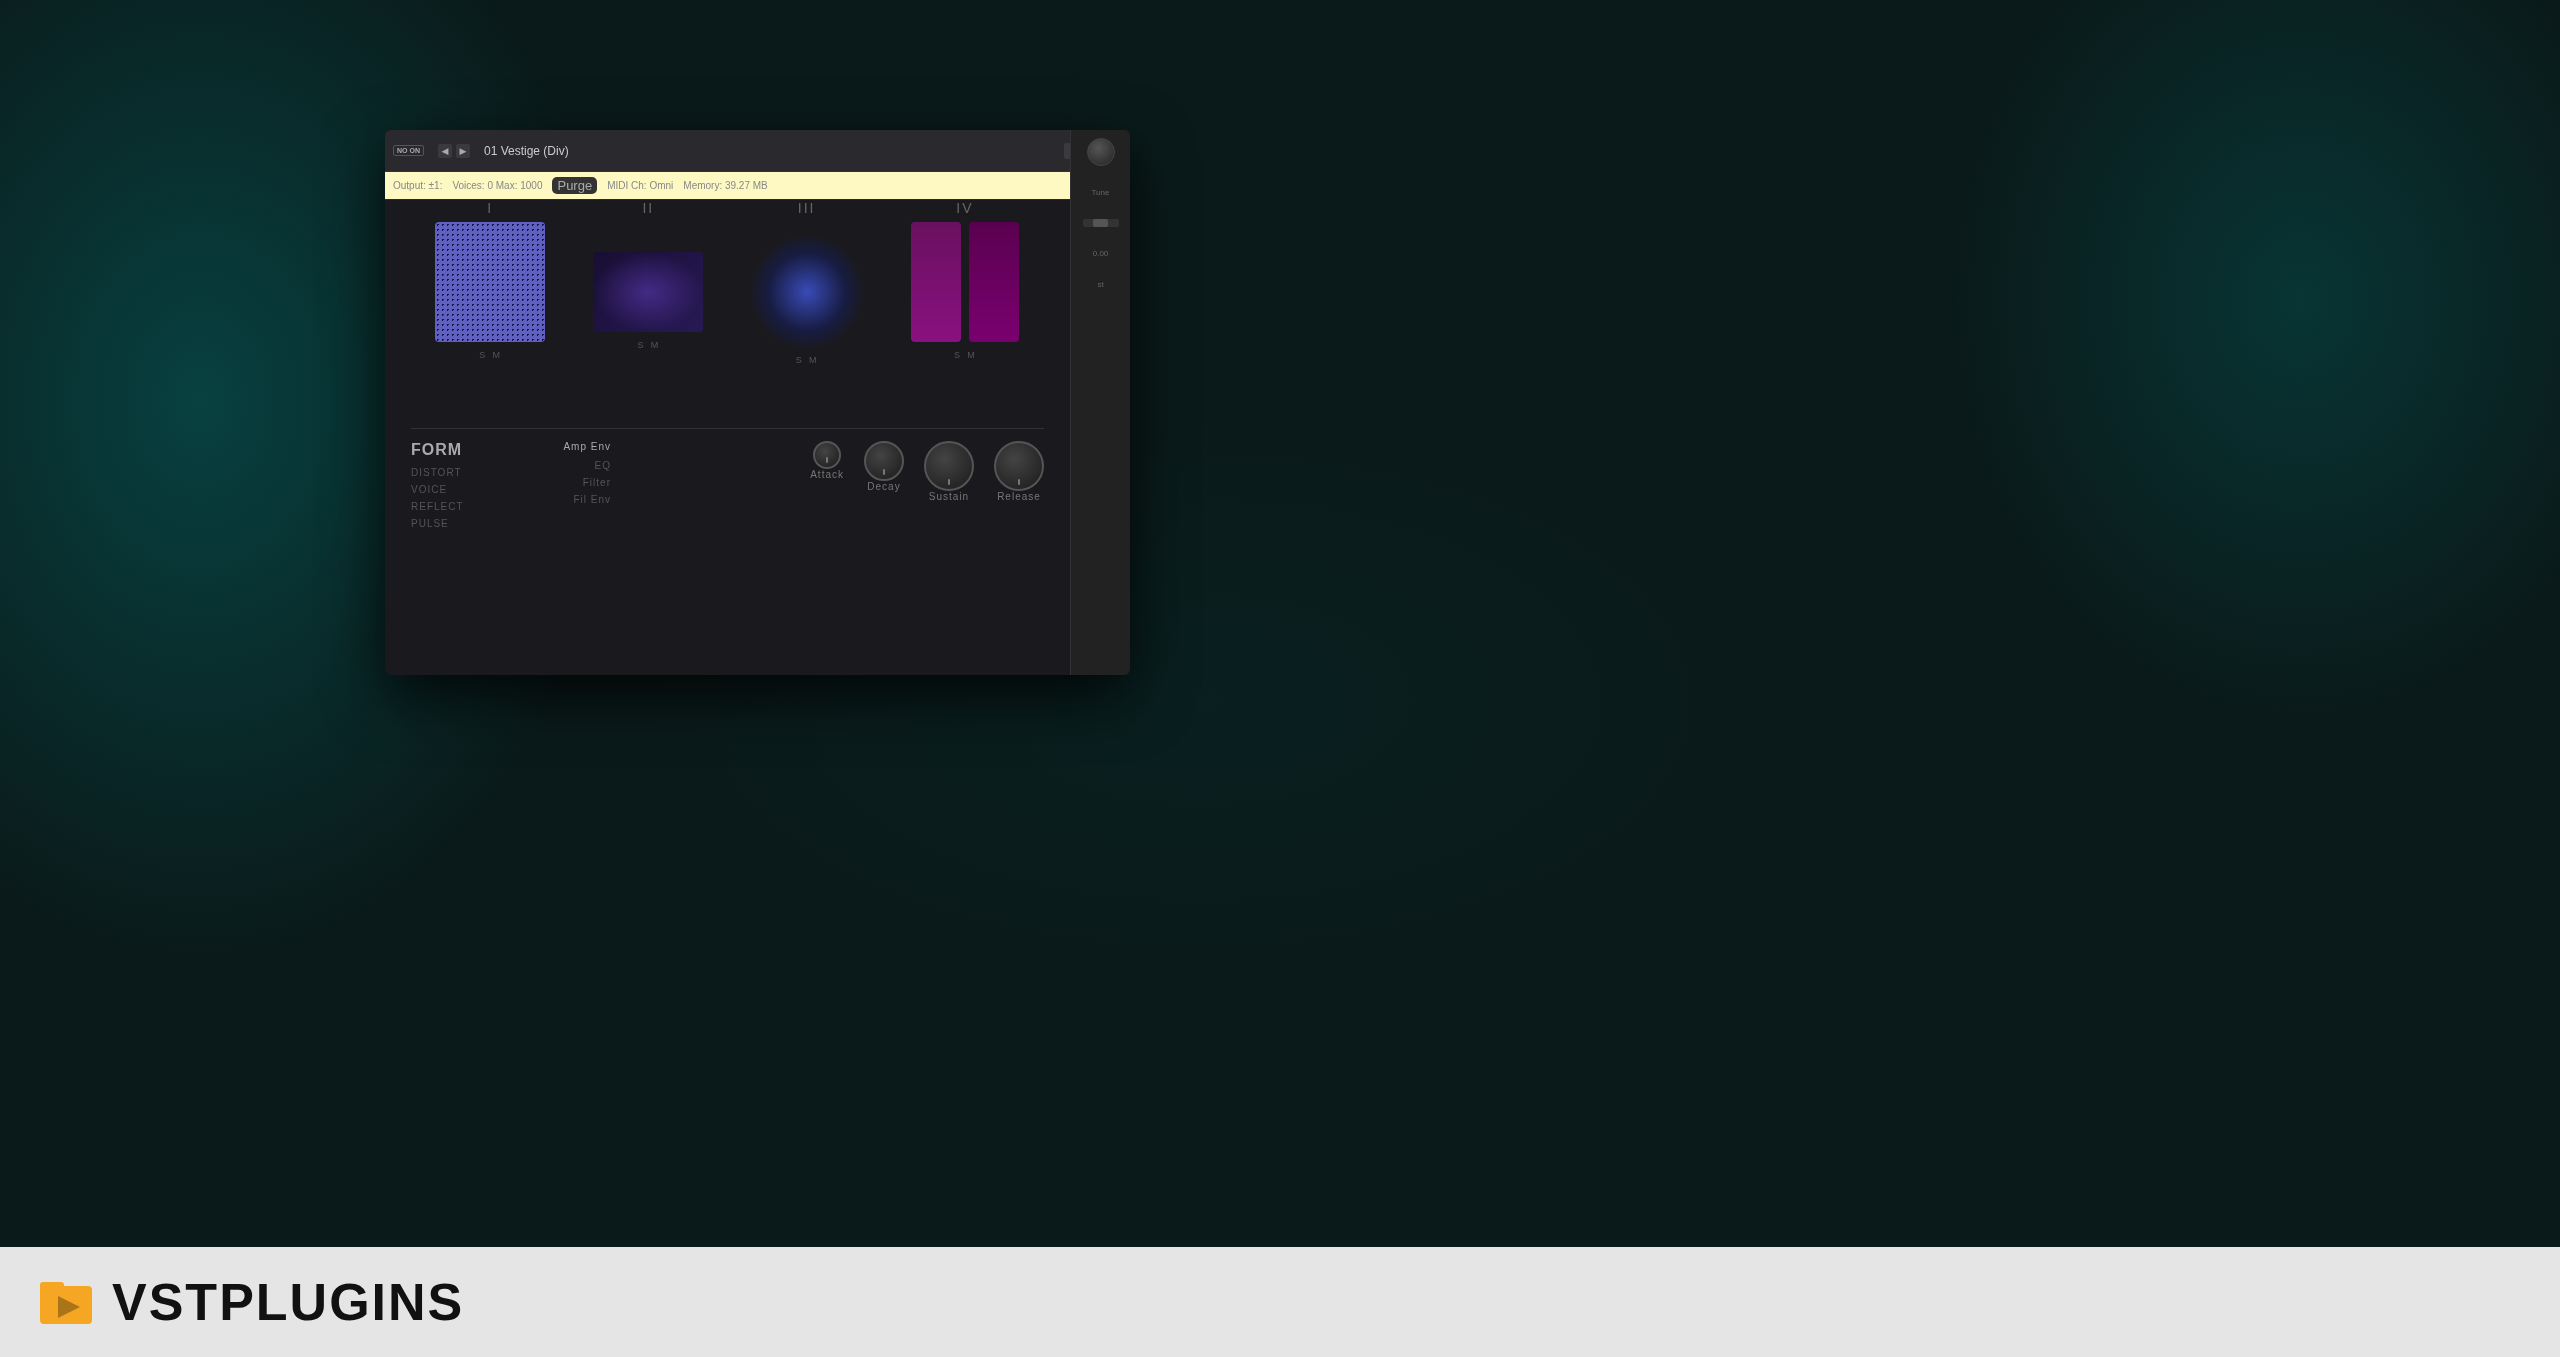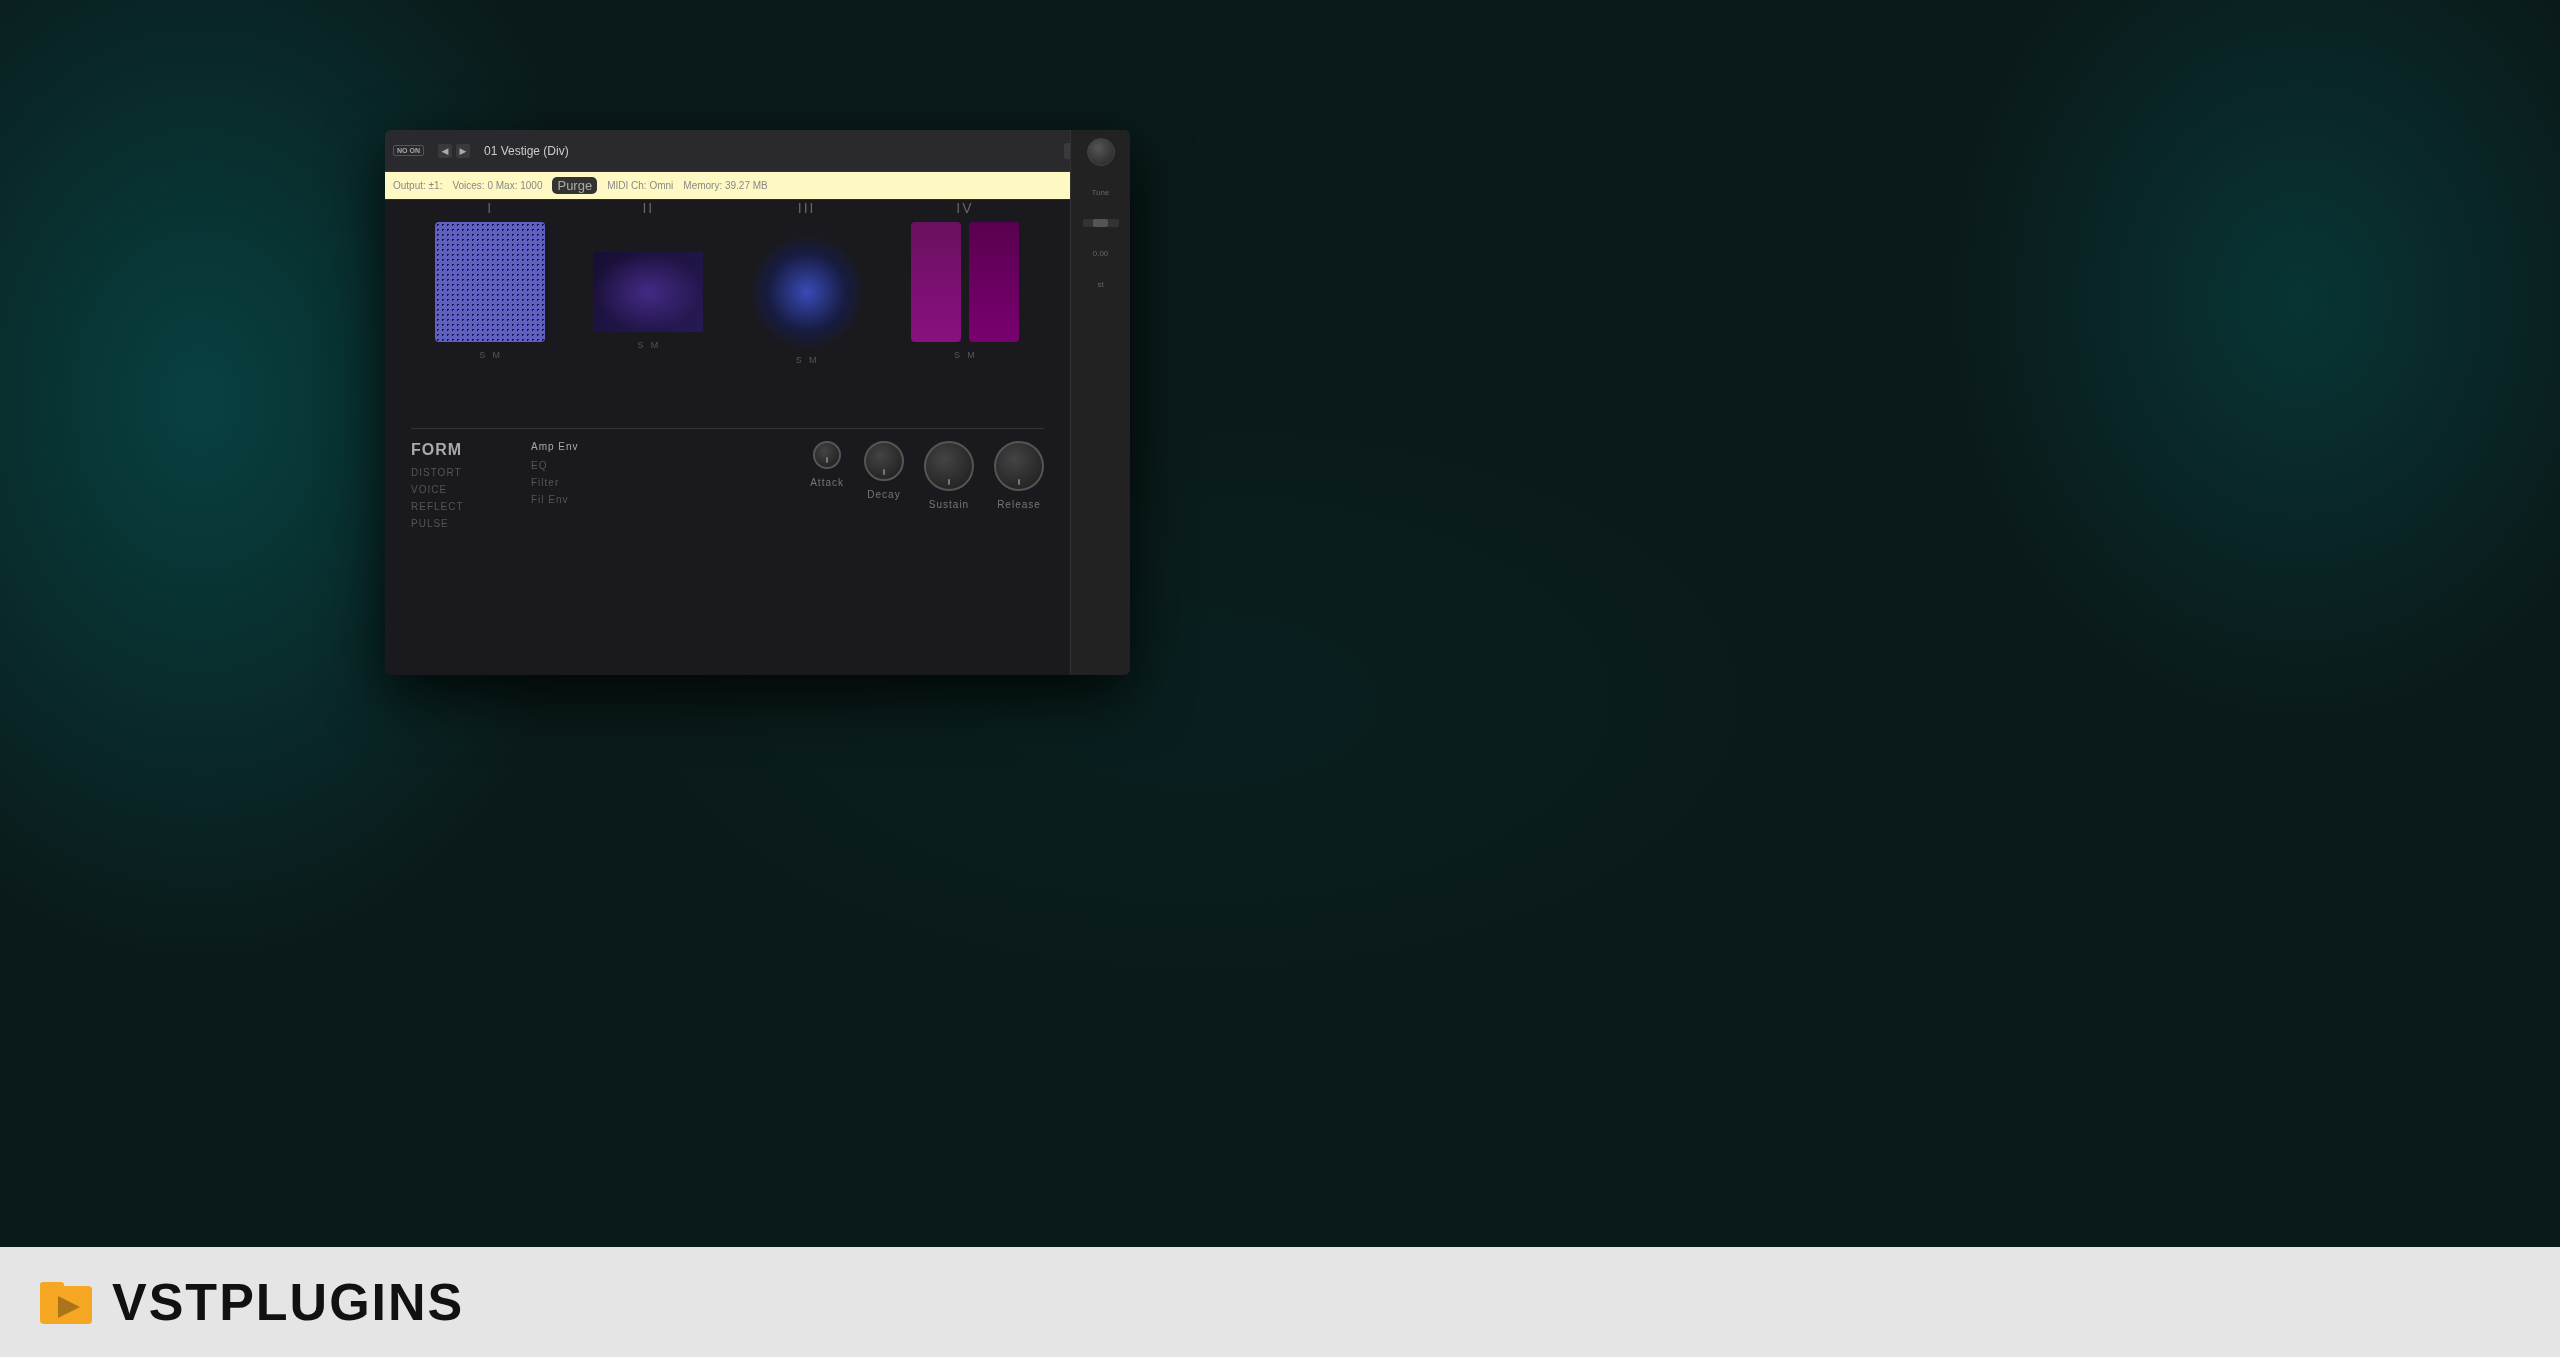--- a/index.html
+++ b/index.html
@@ -360,20 +360,21 @@
       color: #555;
       margin-bottom: 6px;
       cursor: pointer;
       letter-spacing: 1px;
     }
 
     
     .center-nav {
       width: 80px;
       padding-top: 4px;
+      text-align: right;
     }
 
     .amp-env-title {
       font-size: 10px;
       color: #aaa;
       margin-bottom: 8px;
       letter-spacing: 1px;
     }
 
     .amp-nav-item {
@@ -389,21 +390,20 @@
       display: flex;
       gap: 20px;
       padding-top: 4px;
       margin-left: auto;
     }
 
     .adsr-knob-group {
       display: flex;
       flex-direction: column;
       align-items: center;
-      gap: 8px;
     }
 
     .adsr-knob {
       border-radius: 50%;
       border: 2px solid #555;
       background: radial-gradient(circle at 40% 35%, #444, #1a1a1a);
       cursor: pointer;
       position: relative;
     }
 

